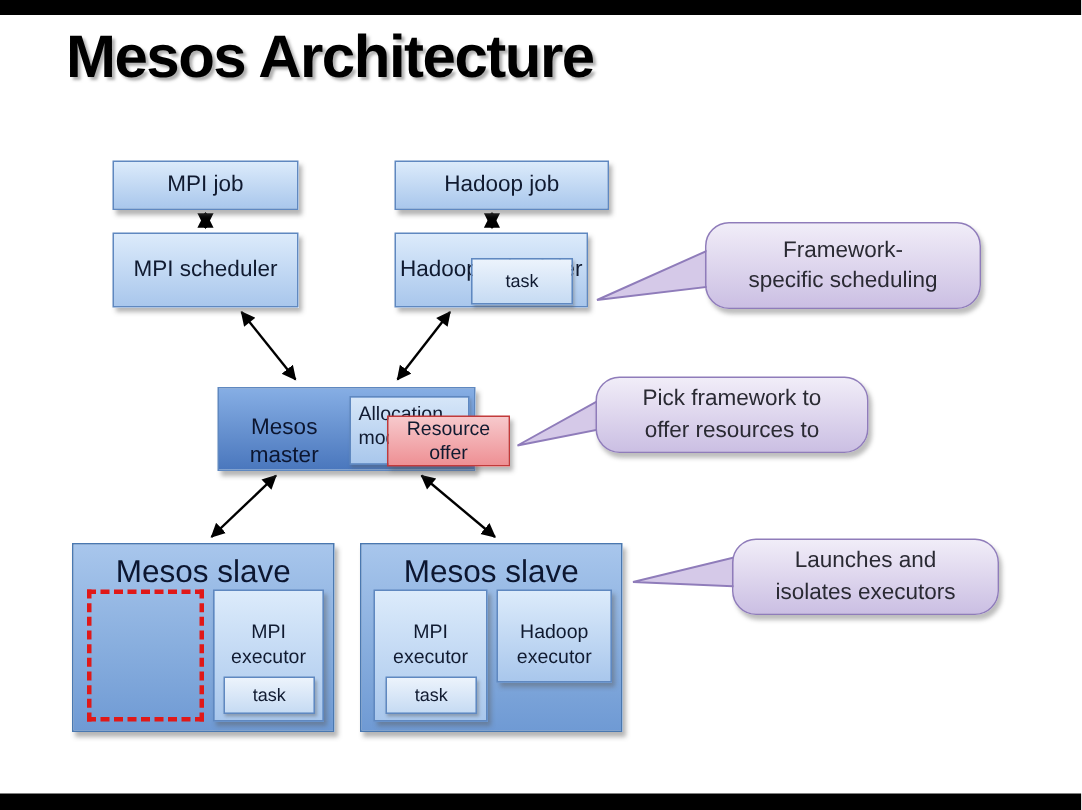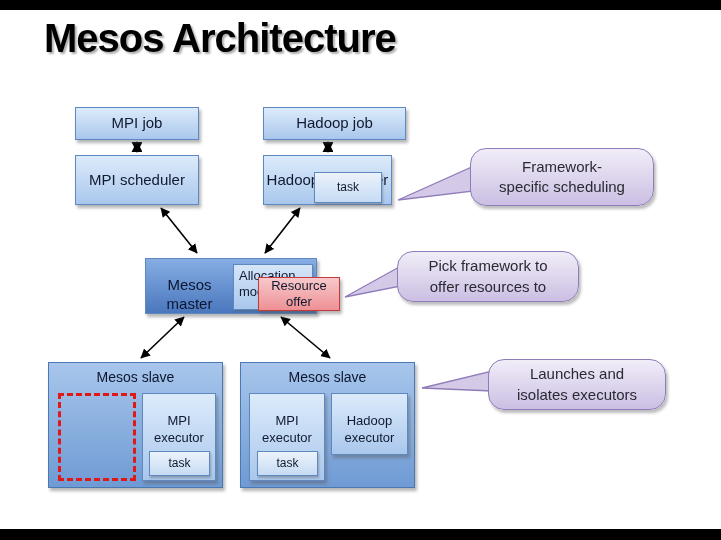--- a/index.html
+++ b/index.html
@@ -39,21 +39,21 @@
     box-shadow:1px 2px 2px rgba(90,90,90,.35);
   }
   .offer {
     background:linear-gradient(#f7c9cc,#ee9094); border:1.5px solid #c23a3a;
     font-size:13px; z-index:6; color:#101a30;
   }
   .slave {
     background:linear-gradient(180deg,#a8c6ec 0%,#88aede 55%,#6f9ad4 100%);
     border:1.5px solid #4a78b0; display:block;
   }
-  .slave-title { text-align:center; font-size:14px; padding-top:6px; color:#0c1630; }
+  .slave-title { text-align:center; font-size:21px; padding-top:6px; color:#0c1630; }
   .exec { display:block; font-size:13px; }
   .exec-label { padding-top:19px; text-align:center; line-height:1.3; }
   .exec .task { position:absolute; display:flex; align-items:center; justify-content:center; }
   .dashed {
     position:absolute; border:3px dashed #e01818; background:transparent;
     box-shadow:none; z-index:3;
   }
   .callout {
     position:absolute; border:1.5px solid #8f7cba; border-radius:16px;
     background:linear-gradient(#f1edf8,#cbbfe3);

